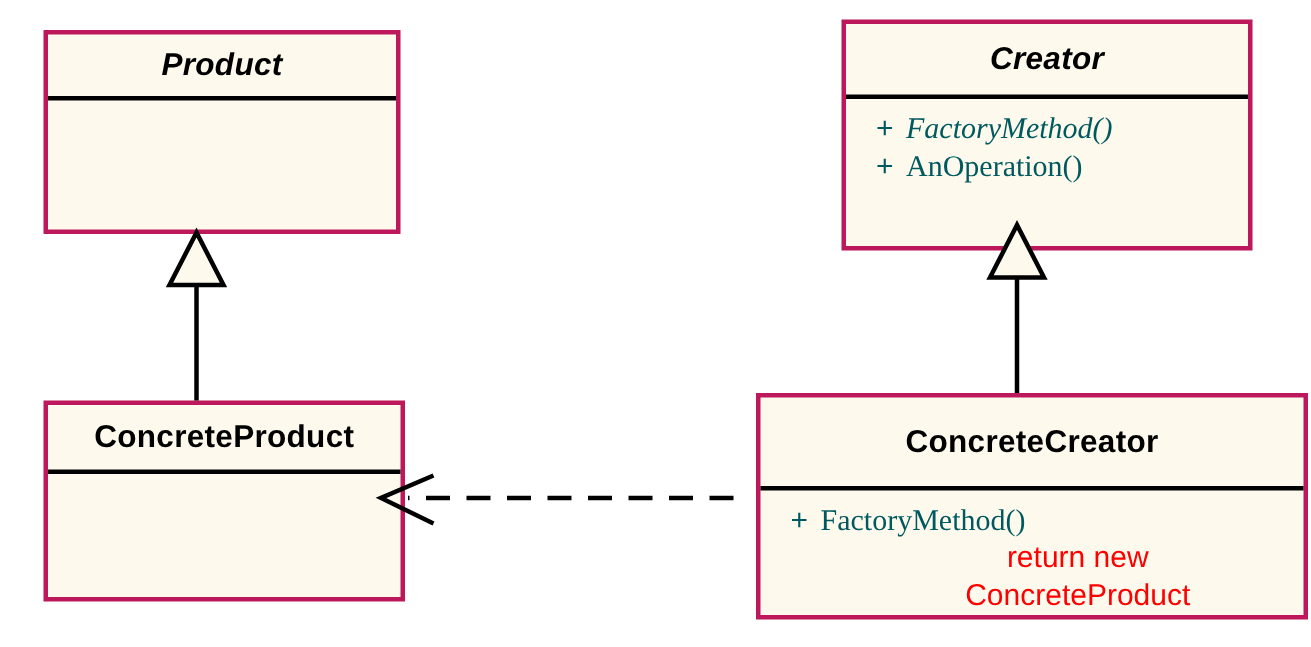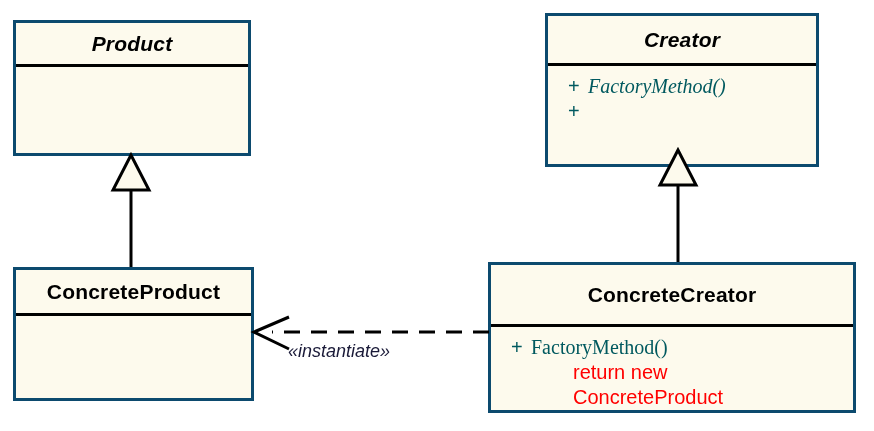--- a/index.html
+++ b/index.html
@@ -19,23 +19,24 @@
     width: 874px;
     height: 431px;
     background: #ffffff;
   }
 
   
   .uml-class {
     position: absolute;
     box-sizing: border-box;
     background: #fdfaed;
-    border: 3px solid #0c4a6e;
+    border: 3px solid #be185d;
     display: flex;
     flex-direction: column;
+    margin-left: 16px;
   }
   .uml-title {
     box-sizing: border-box;
     text-align: center;
     color: #000000;
     font-weight: bold;
     font-size: 21px;
     letter-spacing: 0.2px;
     display: flex;
     align-items: center;
@@ -74,22 +75,23 @@
     display: inline-block;
     font-family: Liberation Serif, serif;
   }
   .uml-mname.abstract {
     font-style: italic;
   }
   .uml-note {
     color: #ff0000;
     font-size: 20px;
     line-height: 25px;
-    padding-left: 82px;
+    padding-left: 61px;
     white-space: nowrap;
+    text-align: center;
   }
 
   
   #class-product      { left: 13px;  top: 20px;  width: 238px; height: 136px; }
   #class-creator      { left: 545px; top: 13px;  width: 274px; height: 154px; }
   #class-concreteproduct { left: 13px;  top: 267px; width: 241px; height: 134px; }
   #class-concretecreator { left: 488px; top: 262px; width: 368px; height: 151px; }
 
   #class-product .uml-title          { height: 41px; }
   #class-creator .uml-title          { height: 47px; }
@@ -130,20 +132,21 @@
   <div class="uml-class" id="class-creator">
     <div class="uml-title abstract">Creator</div>
     <div class="uml-divider"></div>
     <div class="uml-members">
       <div class="uml-member">
         <span class="uml-vis">+</span>
         <span class="uml-mname abstract">FactoryMethod()</span>
       </div>
       <div class="uml-member">
         <span class="uml-vis">+</span>
+        <span class="uml-mname">AnOperation()</span>
       </div>
     </div>
   </div>
 
   <div class="uml-class" id="class-concreteproduct">
     <div class="uml-title">ConcreteProduct</div>
     <div class="uml-divider"></div>
     <div class="uml-members"></div>
   </div>
 
@@ -174,15 +177,14 @@
       <polygon points="678,150 660,185 696,185" fill="#fdfaed" stroke="#000000" stroke-width="3" stroke-linejoin="miter"></polygon>
     </g>
 
      ConcreteProduct («instantiate») --&gt;
     <g>
       <line x1="489" y1="332" x2="272" y2="332" stroke="#000000" stroke-width="3" stroke-dasharray="16 11"></line>
       <polyline points="289,317 254,332 289,349" fill="none" stroke="#000000" stroke-width="3" stroke-linejoin="miter" stroke-linecap="butt"></polyline>
     </g>
   </svg>
 
-  <div class="stereotype-label" id="label-instantiate">«instantiate»</div>
 
 </div>
 
 </body></html>

